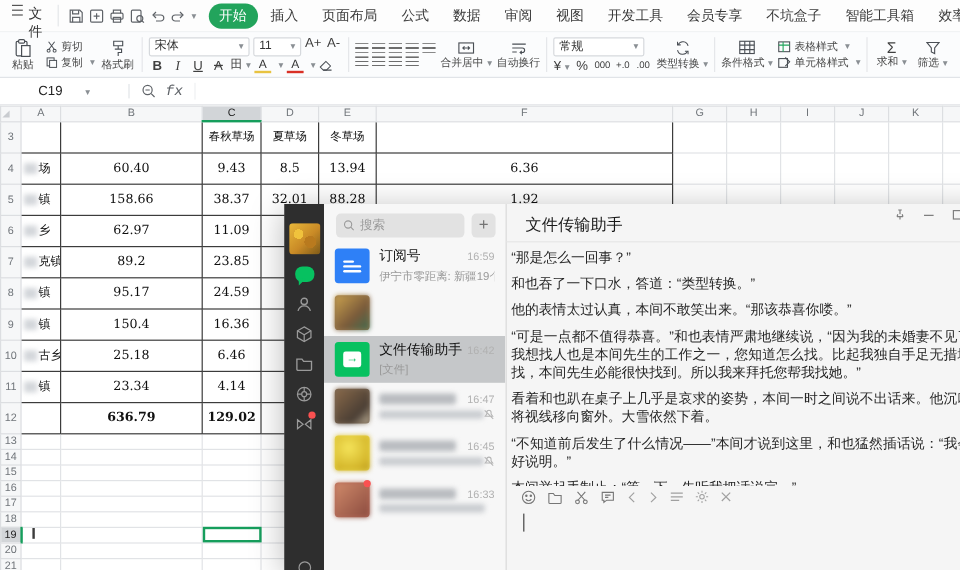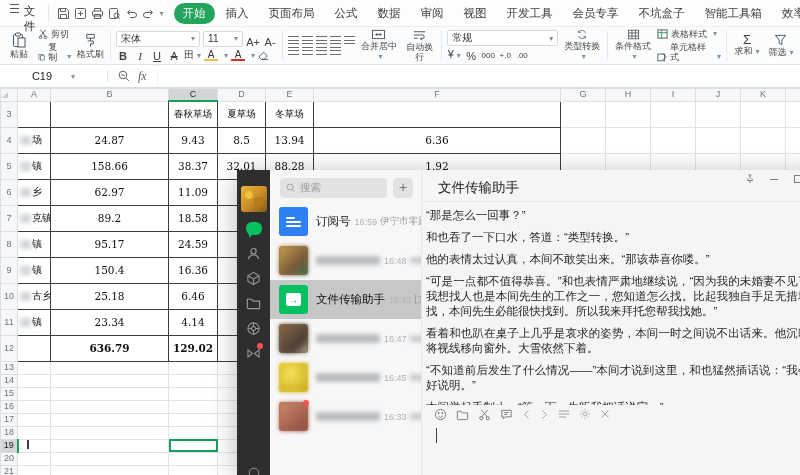--- a/index.html
+++ b/index.html
@@ -16,35 +16,35 @@
   .mb-tabs{display:flex;align-items:center;margin-left:8px;gap:2px}
   .mtab{padding:3px 9px;border-radius:12px;white-space:nowrap;color:#3a3a3a;cursor:default}
   .mtab.active{background:#22a45c;color:#fff}
 
   
   .toolbar{height:38px;background:#fbfcfd;border-bottom:1px solid #e1e4e8;display:flex;align-items:stretch;font-size:9px;color:#474747;padding:2px 4px;gap:4px;overflow:hidden}
   .tg{display:flex;align-items:center;gap:4px}
   .tsep{width:1px;background:#e5e7ea;margin:2px 1px}
   .bigbtn{display:flex;flex-direction:column;align-items:center;justify-content:center;gap:1px;min-width:30px;line-height:10px;text-align:center}
   .stack{display:flex;flex-direction:column;justify-content:center;gap:3px}
-  .srow{display:flex;align-items:flex-end;gap:3px;line-height:10px}
+  .srow{display:flex;align-items:flex-start;gap:3px;line-height:10px}
   .twocol{display:flex;flex-direction:column;justify-content:center;gap:3px}
   .ibox{height:16px;border:1px solid #d6d9dd;background:#fff;border-radius:2px;display:flex;align-items:center;padding:0 4px;justify-content:space-between;font-size:10px;color:#333}
   .caret{color:#8a8f94;font-size:8px;margin-left:3px}
   .glyphbtn{min-width:14px;text-align:center;font-size:11px;color:#3f3f3f}
   .b{font-weight:bold}.i{font-style:italic;font-family:"Liberation Serif",serif}.u{text-decoration:underline}.s{text-decoration:line-through}
   .li3{width:11px;height:8px;background:repeating-linear-gradient(to bottom,#6d6d6d 0 1px,transparent 1px 3.5px)}
   .redA{color:#333;border-bottom:2px solid #d93025;line-height:9px;font-size:10px}
   .ylA{color:#333;border-bottom:2px solid #e8c341;line-height:9px;font-size:10px}
 
   
   .fbar{height:23px;display:flex;align-items:center;border-bottom:1px solid #d9dbe0;background:#fff}
   .namebox{width:108px;display:flex;align-items:center;justify-content:center;gap:16px;font-size:11px;color:#222;border-right:1px solid #e2e4e8}
   .fico{display:flex;align-items:center;gap:8px;padding:0 10px;color:#5f6368;border-right:1px solid #eef0f2}
-  .fx{font-family:Liberation Serif, serif;font-style:italic;font-size:12px;color:#5f6368}
+  .fx{font-family:Liberation Mono, monospace;font-style:italic;font-size:12px;color:#5f6368}
 
   
   .sheetwrap{position:absolute;left:0;top:88px;width:800px;height:387px;overflow:hidden;background:#fff}
   table.grid{border-collapse:collapse;table-layout:fixed;width:800px}
   .grid th{background:#f6f7f8;border:1px solid #dcdee1;font-weight:normal;font-size:9px;color:#70757a;padding:0;height:12px;line-height:11px}
   .grid th.selhead{background:#d2d5d8;color:#222;border-bottom:2px solid #169e5c}
   .grid th.selrow{background:#d2d5d8;color:#222;border-right:2px solid #169e5c}
   .grid td{padding:0 2px;border-right:1px solid #e1e3e6;border-bottom:1px solid #e1e3e6;font-family:"DejaVu Serif",serif;font-size:10.5px;color:#101010;text-align:center;white-space:nowrap;overflow:hidden}
   .grid td.k{border-right:1px solid #3c3c3c;border-bottom:1px solid #3c3c3c}
   .grid tr.r26{height:26px}.grid tr.r13{height:13px}
@@ -74,21 +74,21 @@
   .plusbtn{width:20px;height:20px;background:#e2e2e2;border-radius:4px;color:#737373;font-size:14px;line-height:18px;text-align:center}
   .wc-item{height:39px;display:flex;align-items:center;gap:8px;padding:0 9px}
   .wc-item.sel{background:#c5c7c9}
   .av{width:29px;height:29px;border-radius:3px;flex:none;position:relative}
   .av .blurin{position:absolute;inset:0;border-radius:3px;filter:blur(2px)}
   .av-sub{background:#2e80f7;display:flex;flex-direction:column;justify-content:center;align-items:center;gap:2px}
   .av-sub i{display:block;width:15px;height:2px;background:#fff;border-radius:1px}
   .av-sub i:first-child{width:9px;align-self:flex-start;margin-left:7px}
   .av-fth{background:#07c160;display:flex;align-items:center;justify-content:center}
   .fth-in{width:15px;height:13px;background:#fff;border-radius:2px;display:flex;align-items:center;justify-content:center;color:#07c160;font-size:10px;font-weight:bold}
-  .wc-mid{flex:1;min-width:0;display:flex;flex-direction:row;gap:3px}
+  .wc-mid{flex:1;min-width:0;display:flex;flex-direction:column;gap:3px}
   .row1{display:flex;justify-content:space-between;align-items:center}
   .wc-title{font-size:11.5px;color:#111;white-space:nowrap;overflow:hidden}
   .wc-time{font-size:9px;color:#b1b1b1;flex:none;margin-left:4px}
   .row2{display:flex;justify-content:space-between;align-items:center;font-size:9.5px;color:#9a9a9a}
   .prev{white-space:nowrap;overflow:hidden;max-width:100px}
   .bb{background:#b9bcc0;border-radius:2px;filter:blur(2px)}
   .t-bb{width:64px;height:9px}
   .p-bb{width:88px;height:7px;background:#c9ccd0}
 
   .wc-main{flex:1;display:flex;flex-direction:column;min-width:0;background:#f5f5f5;position:relative}
@@ -263,21 +263,21 @@
     </div>
     <div class="bigbtn">
       <svg width="15" height="12" viewBox="0 0 16 12" fill="none" stroke="#4a4f55">
           <path d="M2 2.5h12M2 6h9a2 2 0 010 4H9"></path>
           <path d="M10.5 8.5L9 10l1.5 1.5M2 9.5h4"></path>
         </svg>
       <span>自动换行</span>
     </div>
     <div class="tsep"></div>
     <div class="twocol">
-      <div class="ibox" style="width:111px">
+      <div class="ibox" style="width:76px">
           <span>常规</span>
           <span class="caret">▾</span>
         </div>
       <div class="srow">
         <span class="glyphbtn"><span>¥</span><span class="caret">▾</span></span>
         <span class="glyphbtn">%</span>
         <span class="glyphbtn" style="font-size:8px">000</span>
         <span class="glyphbtn" style="font-size:8px">+.0</span>
         <span class="glyphbtn" style="font-size:8px">.00</span>
       </div>
@@ -391,21 +391,21 @@
         <td></td>
             <td></td>
             <td></td>
             <td></td>
             <td></td>
             <td></td>
       </tr>
       <tr class="r26">
         <th>4</th>
         <td class="k acell"><span class="smudge"></span><span>场</span></td>
-        <td class="k">24.87</td>
+        <td class="k">60.40</td>
         <td class="k">9.43</td>
         <td class="k">8.5</td>
         <td class="k">13.94</td>
         <td class="k">6.36</td>
         <td></td>
             <td></td>
             <td></td>
             <td></td>
             <td></td>
             <td></td>
@@ -437,21 +437,21 @@
             <td></td>
             <td></td>
             <td></td>
             <td></td>
             <td></td>
       </tr>
       <tr class="r26">
         <th>7</th>
         <td class="k acell"><span class="smudge"></span><span>克镇</span></td>
         <td class="k">89.2</td>
-        <td class="k">18.58</td>
+        <td class="k">23.85</td>
         <td class="k"></td>
         <td class="k"></td>
         <td class="k"></td>
         <td></td>
             <td></td>
             <td></td>
             <td></td>
             <td></td>
             <td></td>
       </tr>
@@ -742,32 +742,20 @@
               <span class="prev">伊宁市零距离: 新疆19个…</span>
             </div>
         </div>
       </div>
 
 
       <div class="wc-item">
         <div class="av" style="background:#9a7b52">
             <span class="blurin" style="background:linear-gradient(135deg,#caa24e,#7a5a3a 60%,#3d6b4f)"></span>
           </div>
-        <div class="wc-mid">
-          <div class="row1">
-              <span class="bb t-bb"></span>
-              <span class="wc-time">16:48</span>
-            </div>
-          <div class="row2">
-              <span class="bb p-bb"></span>
-            <svg width="9" height="9" viewBox="0 0 10 10" fill="none" stroke="#b5b5b5">
-                <path d="M1.5 6.5h7L7 4.5V3a2 2 0 00-4 0v1.5zM1 1l8 8"></path>
-              </svg>
-            </div>
-        </div>
       </div>
 
       <div class="wc-item sel">
         <div class="av av-fth">
             <span class="fth-in">→</span>
           </div>
         <div class="wc-mid">
           <div class="row1">
               <span class="wc-title">文件传输助手</span>
               <span class="wc-time">16:42</span>

